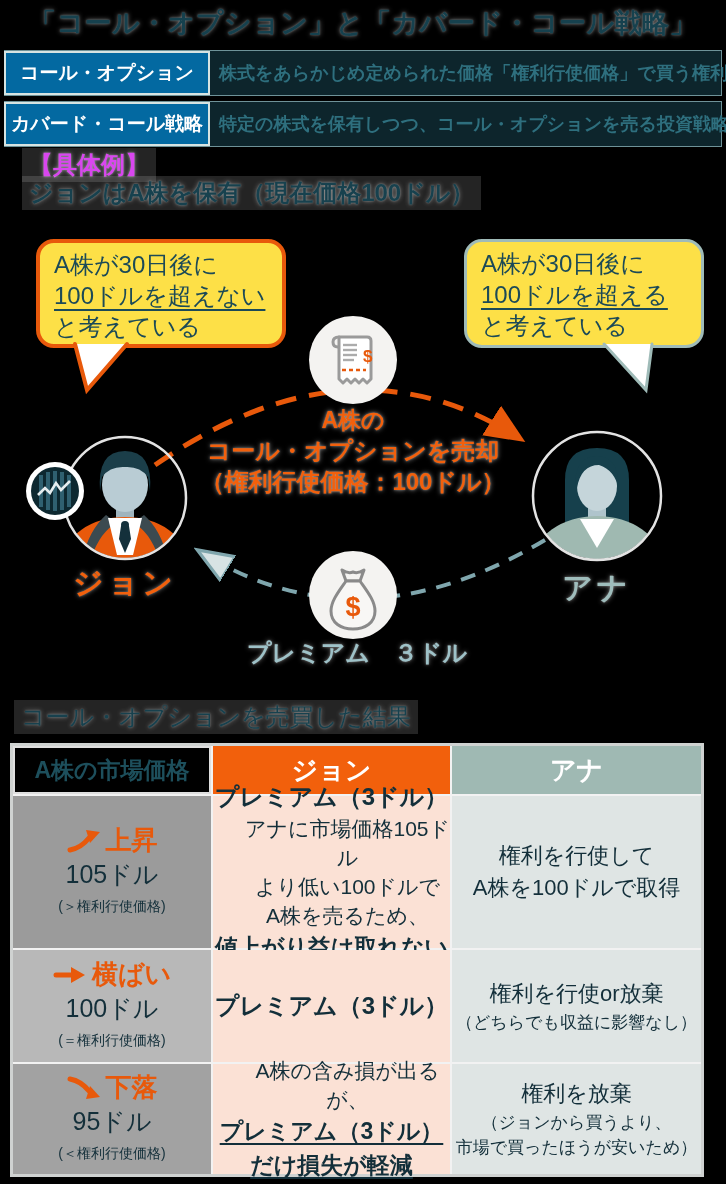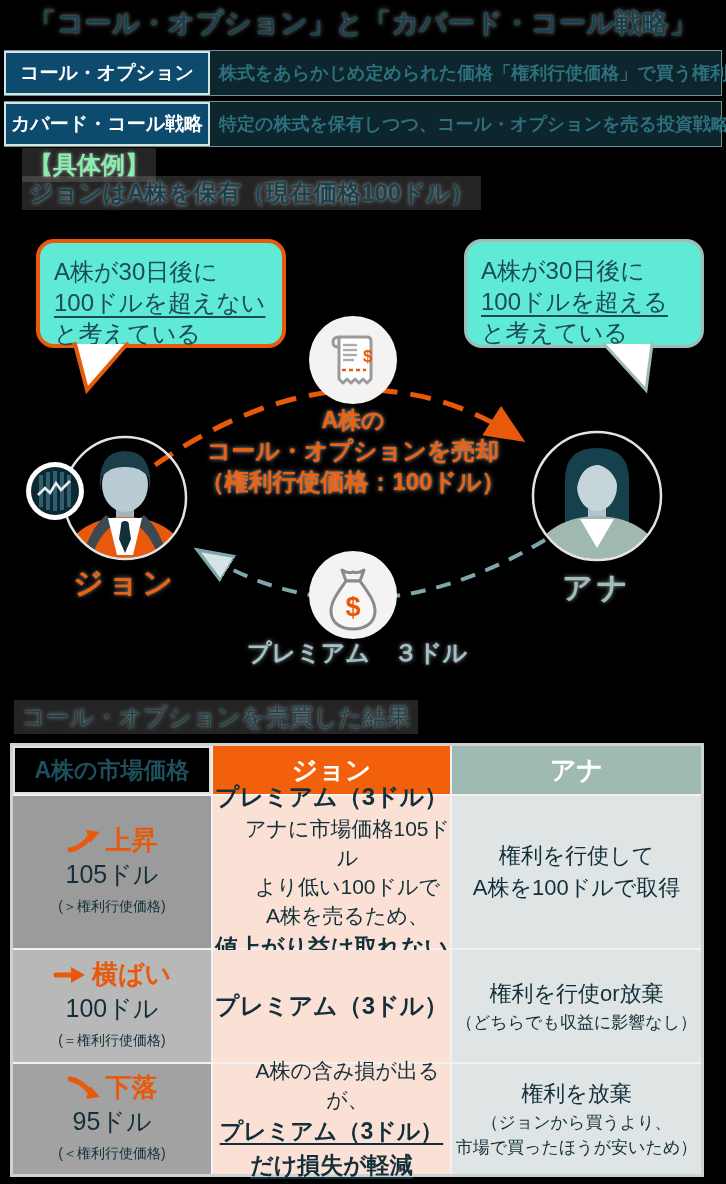--- a/index.html
+++ b/index.html
@@ -10,32 +10,32 @@
   .hl{background:rgba(255,255,255,.14);display:inline-block;padding:1px 7px;}
 
   
   .main-title{left:0;top:5px;width:726px;text-align:center;font-size:27px;font-weight:bold;
               color:#16414E;letter-spacing:.5px;}
 
   
   .def-row{left:4px;width:716px;height:44px;background:#0D252C;border:1px solid #6E9298;
            display:flex;align-items:center;}
   .def-row.r1{top:50px;} .def-row.r2{top:101px;}
-  .def-term{width:206px;height:44px;margin:-1px 0 -1px -1px;background:#0c4a6e;
+  .def-term{width:206px;height:44px;margin:-1px 0 -1px -1px;background:#0369a1;
             border:2px solid #D6E4E2;box-sizing:border-box;color:#fff;font-weight:bold;
             font-size:19px;display:flex;align-items:center;justify-content:center;flex:none;}
   .def-text{color:#2E6F7E;font-weight:bold;font-size:18px;padding-left:9px;white-space:nowrap;}
 
   
-  .ex-tag{left:22px;top:148px;font-size:24px;font-weight:bold;color:#86efac;}
+  .ex-tag{left:22px;top:148px;font-size:24px;font-weight:bold;color:#d946ef;}
   .ex-heading{left:22px;top:176px;font-size:24px;font-weight:bold;color:#17414E;}
 
   
-  .bubble{background:#5eead4;border-radius:18px;color:#1C4A57;font-size:24px;line-height:31px;
-          padding:13px 14px;box-sizing:border-box;}
+  .bubble{background:#fde047;border-radius:18px;color:#1C4A57;font-size:24px;line-height:31px;
+          padding:6px 14px;box-sizing:border-box;}
   .bubble .u{text-decoration:underline;text-decoration-thickness:2px;text-underline-offset:5px;}
   .bubble-left{left:36px;top:239px;width:250px;height:109px;border:4px solid #E8590B;}
   .bubble-right{left:464px;top:239px;width:240px;height:109px;border:3px solid #9FBBB8;}
   .tail{overflow:visible;}
 
   
   .arc-layer{left:0;top:230px;}
   .circle-icon{width:88px;height:88px;border-radius:50%;}
   .receipt-circle{left:309px;top:316px;}
   .bag-circle{left:309px;top:551px;}

